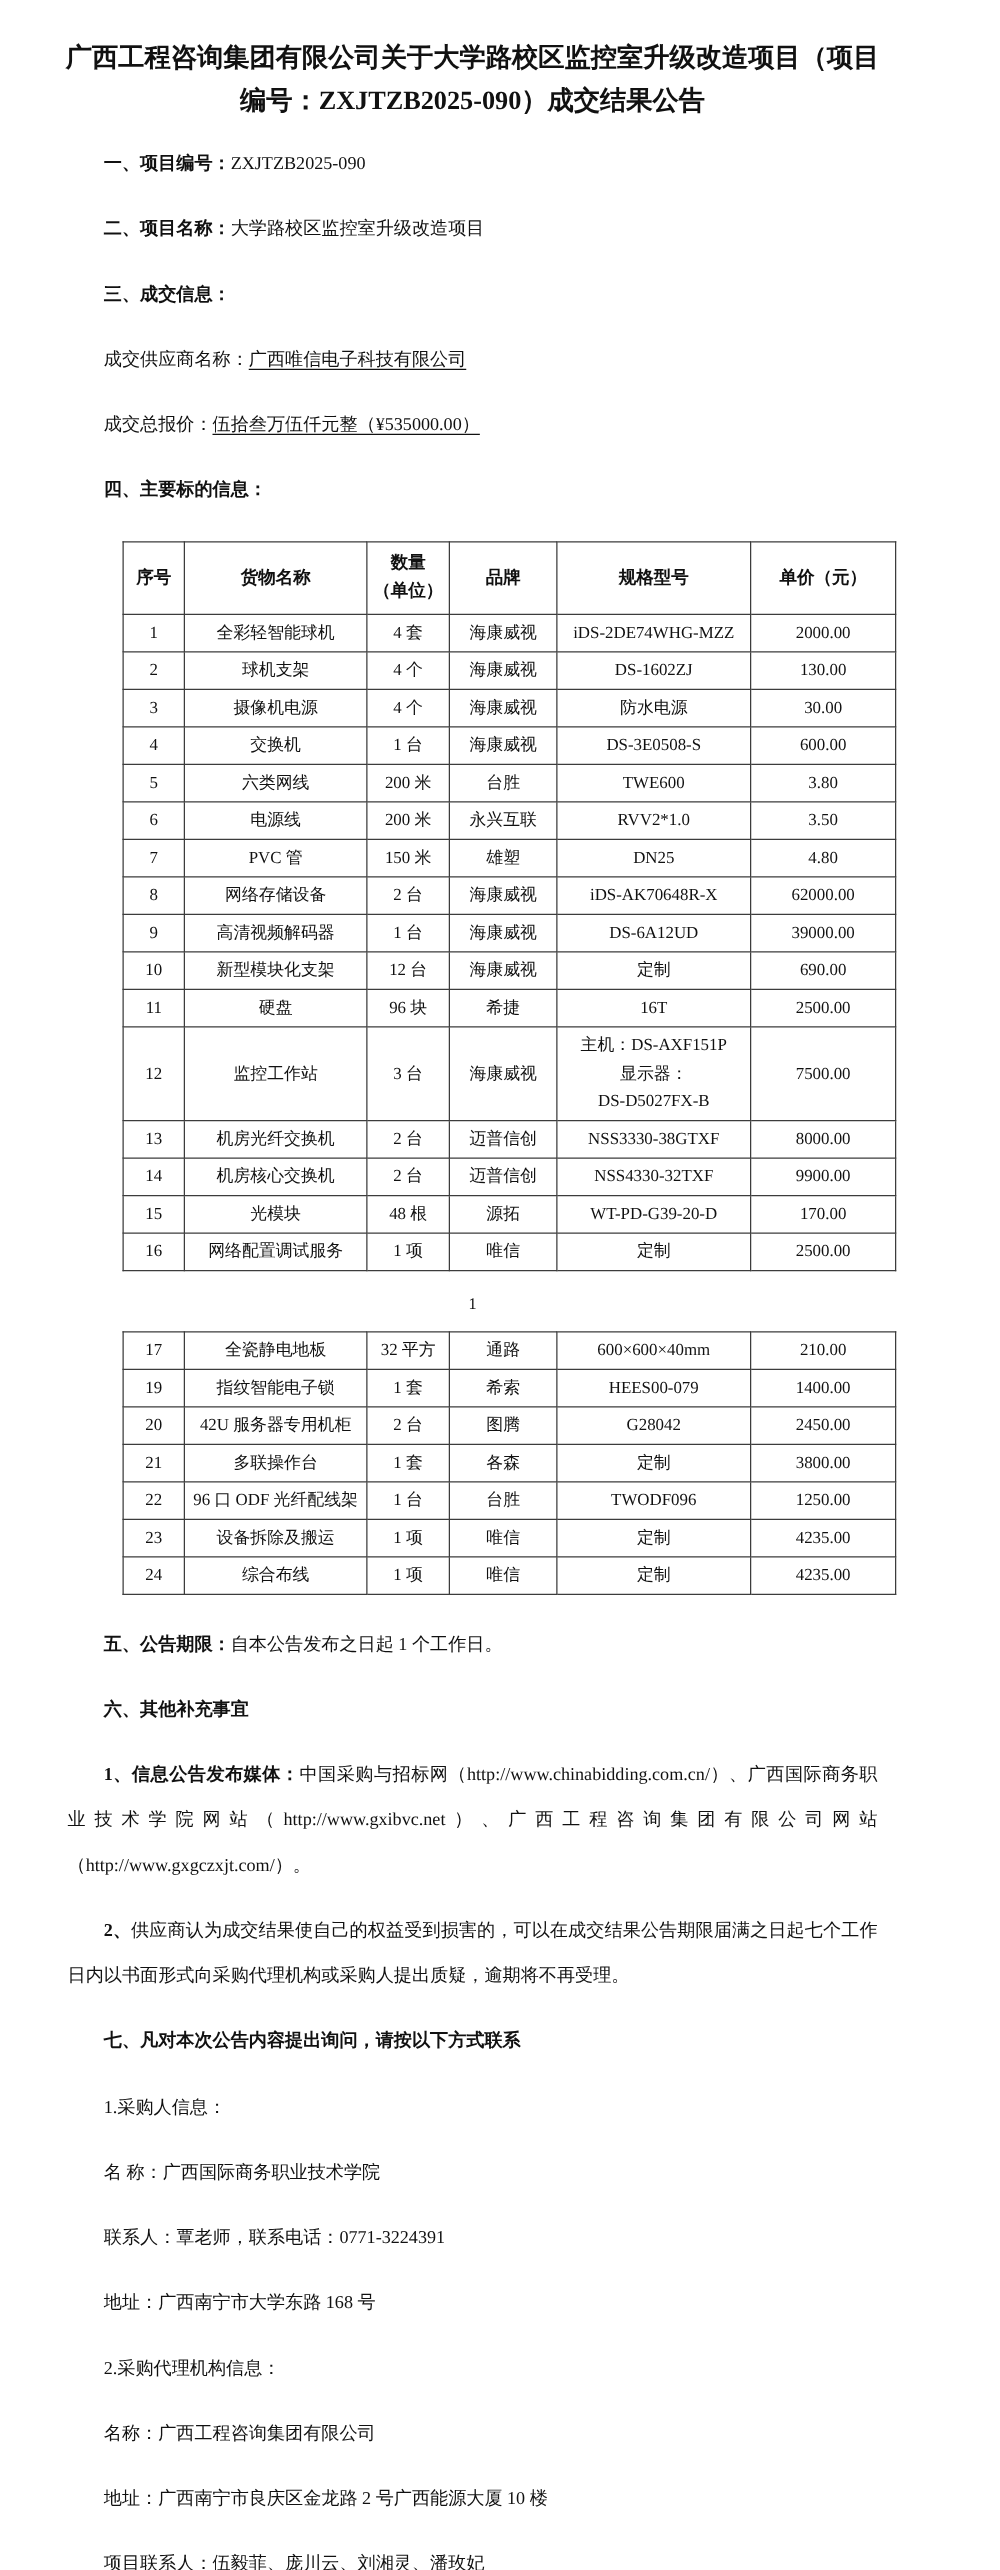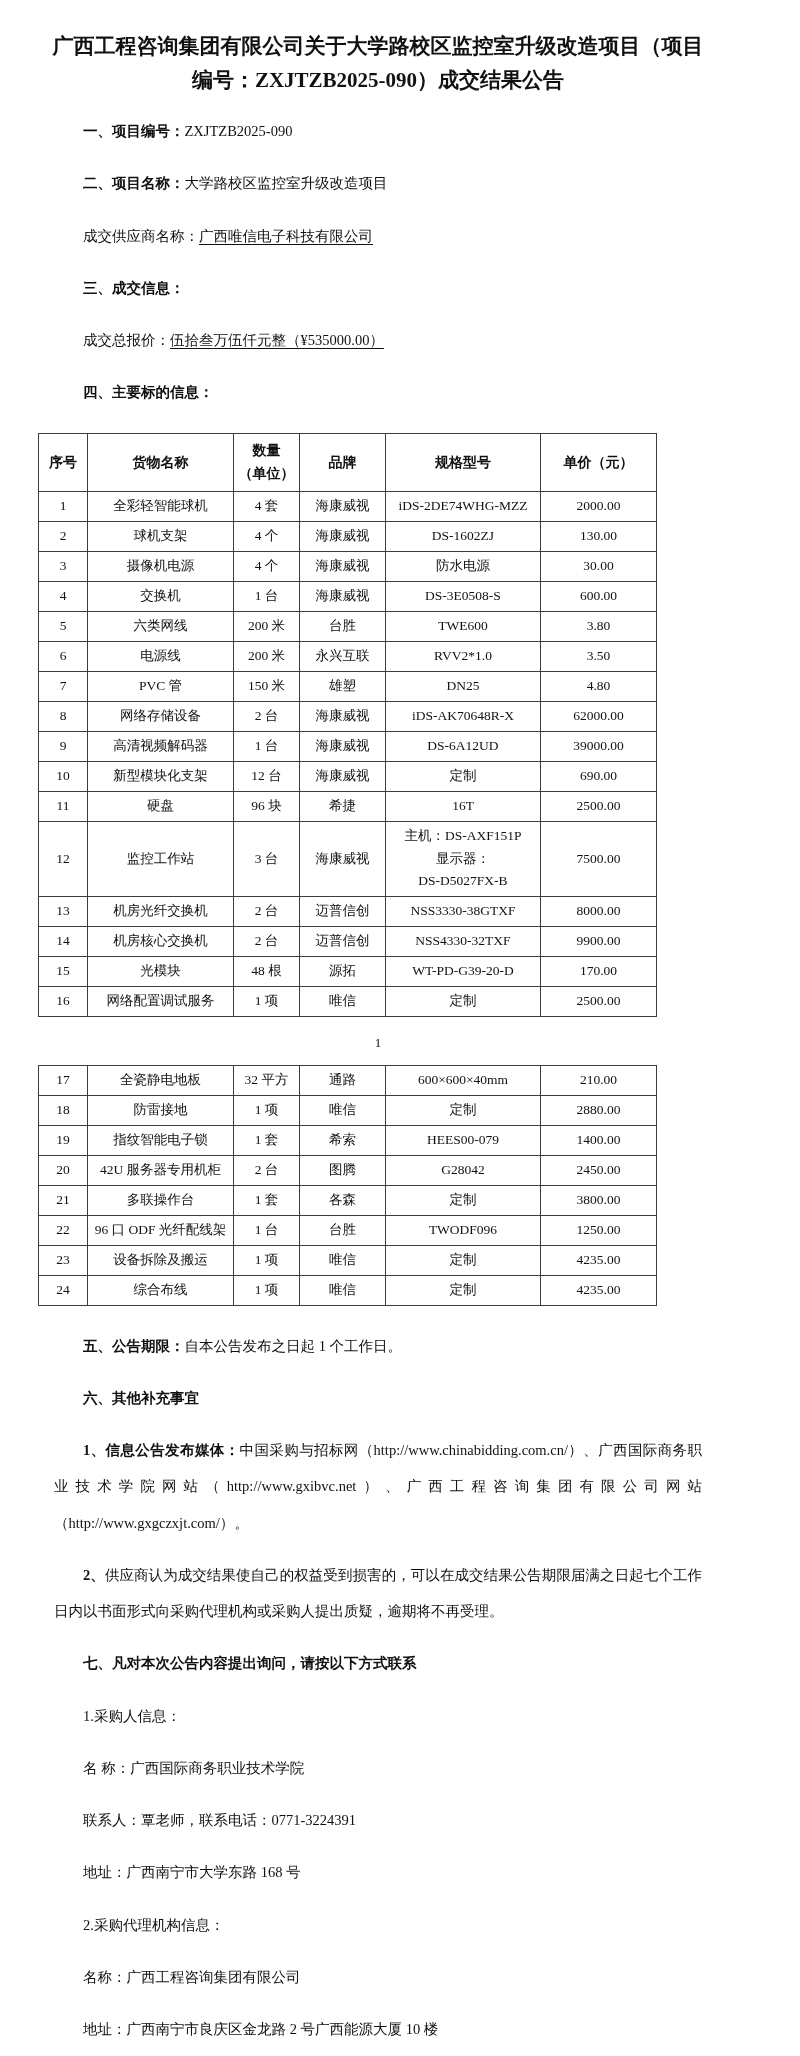--- a/index.html
+++ b/index.html
@@ -27,20 +27,21 @@
     line-height:2.5;
     margin:16px;
     text-indent:2em;
     text-align:justify;
   }
   p.nowrapline { text-align:left; }
   .b { font-weight:bold; }
   .u { text-decoration:underline; text-underline-offset:3px; }
   table.items {
     border-collapse:collapse;
+    margin-left:60px;
     width:618px;
     font-size:13.5px;
     table-layout:fixed;
     padding-left:36px;
   }
   table.items th, table.items td {
     border:1px solid #3c3c3c;
     text-align:center;
     vertical-align:middle;
     padding:3px 3px;
@@ -75,23 +76,23 @@
 <body>
 
 <div class="page">
 
   <h1 class="doc-title">广西工程咨询集团有限公司关于大学路校区监控室升级改造项目（项目编号：ZXJTZB2025-090）成交结果公告</h1>
 
   <p class="line"><span class="b">一、项目编号：</span><span>ZXJTZB2025-090</span></p>
 
   <p class="line"><span class="b">二、项目名称：</span><span>大学路校区监控室升级改造项目</span></p>
 
+  <p class="line"><span class="b">三、成交信息：</span></p>
+
   <p class="line"><span>成交供应商名称：</span><span class="u">广西唯信电子科技有限公司</span></p>
-
-  <p class="line"><span class="b">三、成交信息：</span></p>
 
 
   <p class="line"><span>成交总报价：</span><span class="u">伍拾叁万伍仟元整（¥535000.00）</span></p>
 
   <p class="line"><span class="b">四、主要标的信息：</span></p>
 
   <div class="gap-s"></div>
 
   <table class="items">
     <colgroup>
@@ -261,28 +262,20 @@
     <tbody>
         <tr>
           <td>17</td>
           <td>全瓷静电地板</td>
           <td>32 平方</td>
           <td>通路</td>
           <td>600×600×40mm</td>
           <td>210.00</td>
         </tr>
         <tr>
-          <td>18</td>
-          <td>防雷接地</td>
-          <td>1 项</td>
-          <td>唯信</td>
-          <td>定制</td>
-          <td>2880.00</td>
-        </tr>
-        <tr>
           <td>19</td>
           <td>指纹智能电子锁</td>
           <td>1 套</td>
           <td>希索</td>
           <td>HEES00-079</td>
           <td>1400.00</td>
         </tr>
         <tr>
           <td>20</td>
           <td>42U 服务器专用机柜</td>

